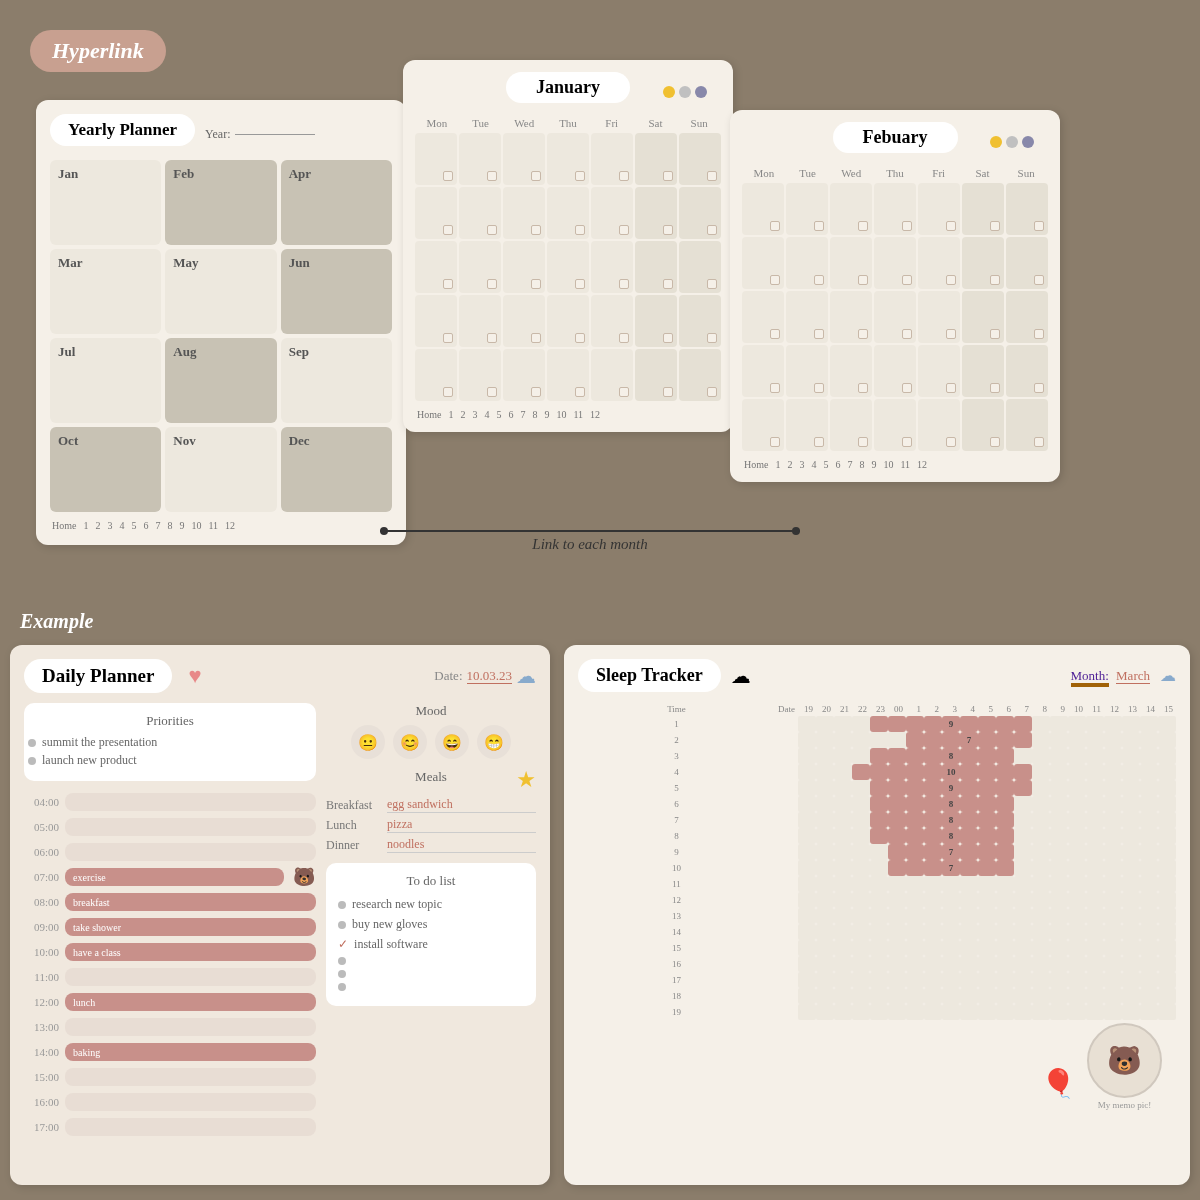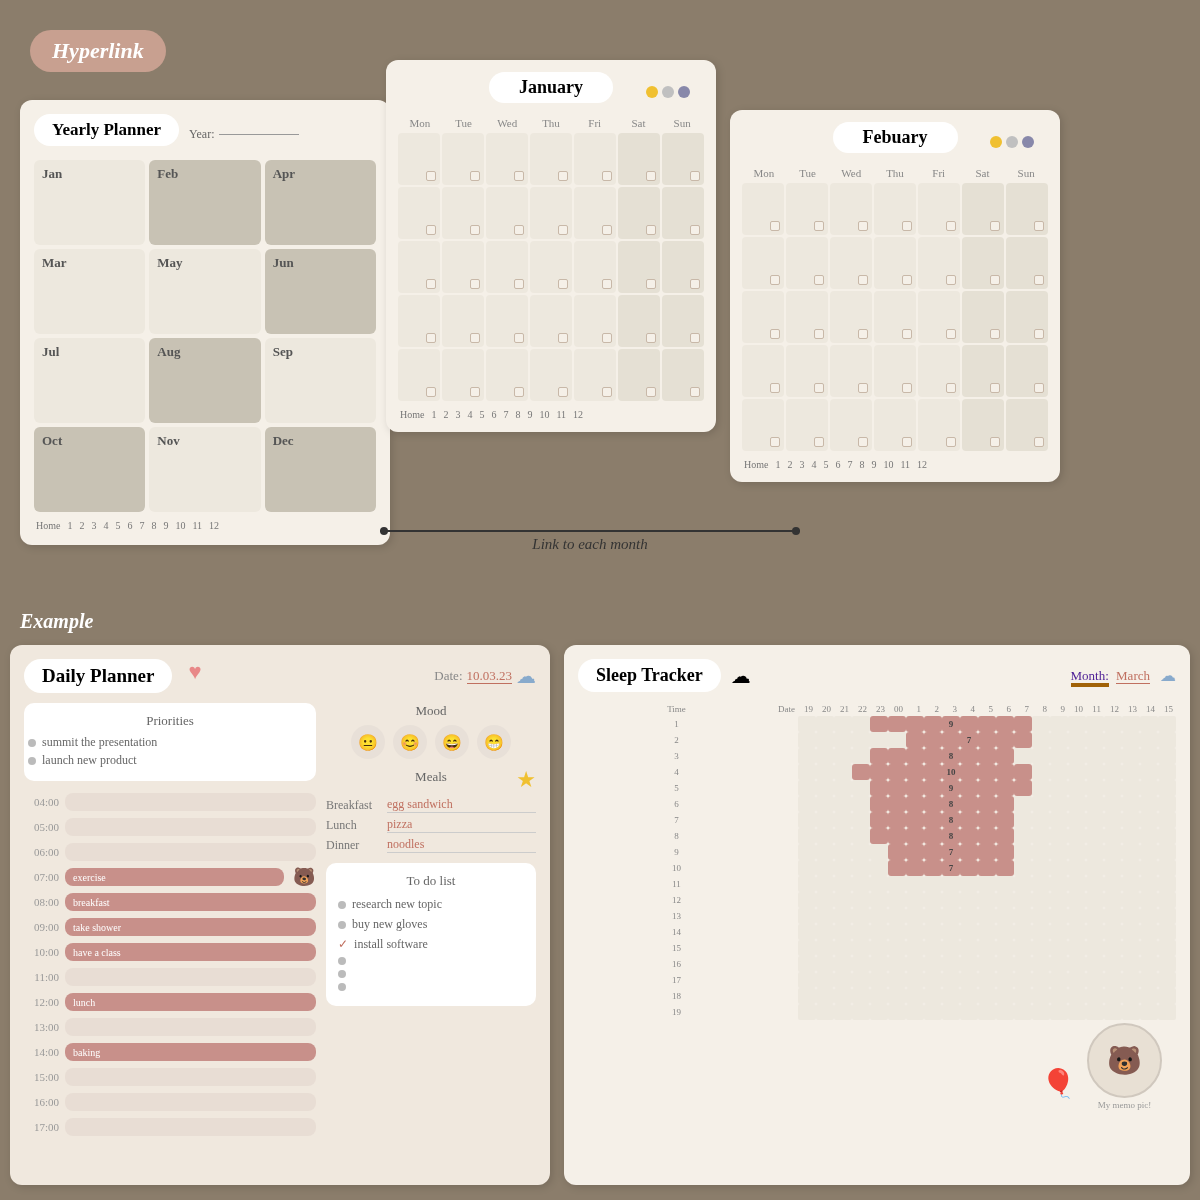--- a/index.html
+++ b/index.html
@@ -27,21 +27,21 @@
     }
 
     
     .yearly-planner-card {
       background: #f5f0e8;
       border-radius: 12px;
       padding: 14px;
       width: 370px;
       position: absolute;
       top: 100px;
-      left: 20px;
+      left: 36px;
       box-shadow: 2px 2px 8px rgba(0,0,0,0.15);
     }
 
     .yearly-planner-title {
       background: white;
       border-radius: 20px;
       padding: 6px 18px;
       font-size: 17px;
       font-weight: bold;
       display: inline-block;
@@ -74,21 +74,21 @@
     .month-cell.medium { background: #c8c2b4; }
 
     
     .january-card {
       background: #f5f0e8;
       border-radius: 12px;
       padding: 12px;
       width: 330px;
       position: absolute;
       top: 60px;
-      left: 386px;
+      left: 403px;
       box-shadow: 2px 2px 8px rgba(0,0,0,0.15);
     }
 
     .calendar-title {
       text-align: center;
       font-size: 18px;
       font-weight: bold;
       background: white;
       border-radius: 20px;
       padding: 5px 30px;
@@ -893,21 +893,21 @@
   </div>
   <div class="link-text">Link to each month</div>
 </div>
 
 <div class="example-label">Example</div>
 
 <div class="bottom-section">
 
   <div class="daily-planner-card">
     <div class="daily-header">
-      <div style="display:flex; gap:8px;">
+      <div style="display:flex; align-items:center; gap:8px;">
         <span class="daily-title">Daily  Planner</span>
         <span class="daily-heart">♥</span>
       </div>
       <div style="display:flex; align-items:center; gap:4px;">
         <span class="daily-date">Date:</span>
         <span class="daily-date"><span>10.03.23</span></span>
         <span style="font-size:20px; color:#88aacc;">☁</span>
       </div>
     </div>
     <div class="daily-columns">

